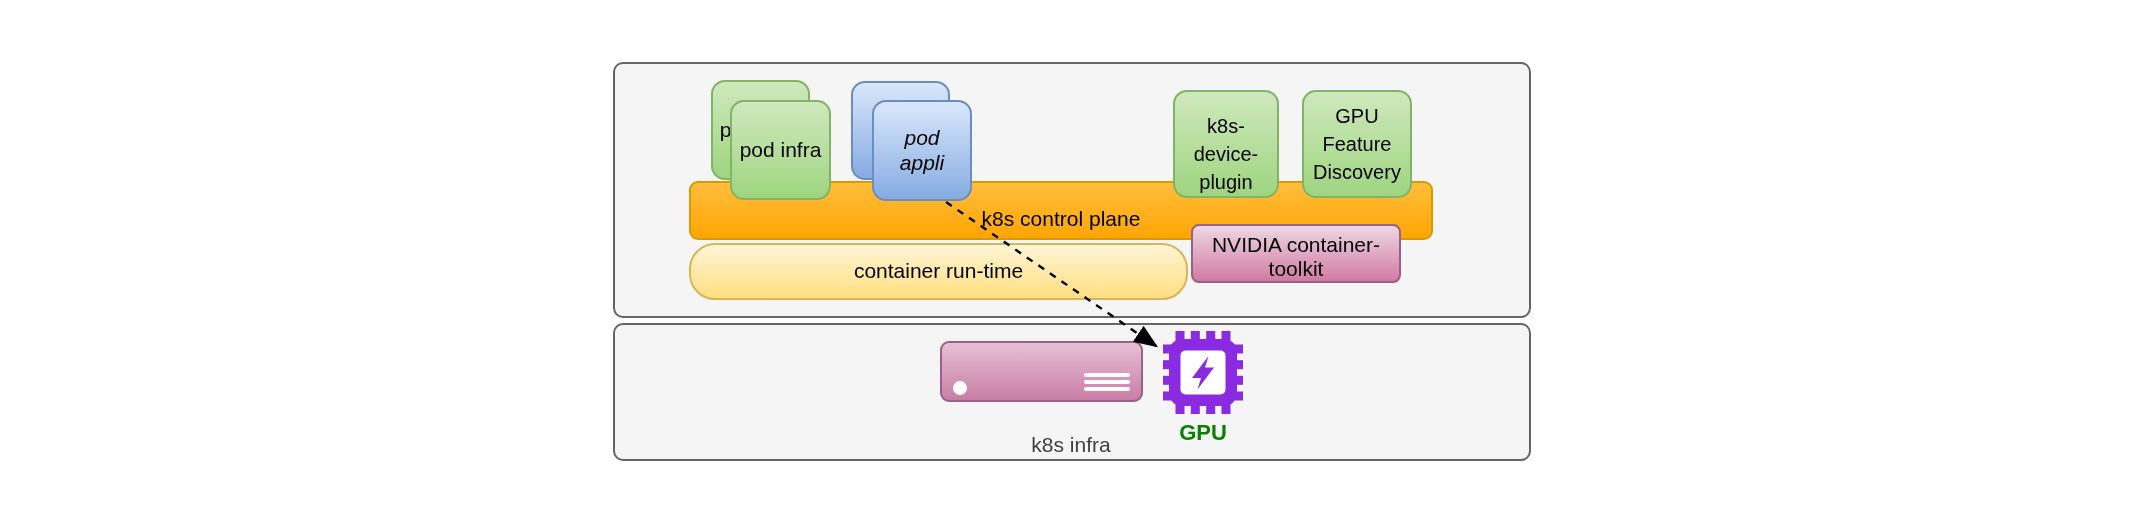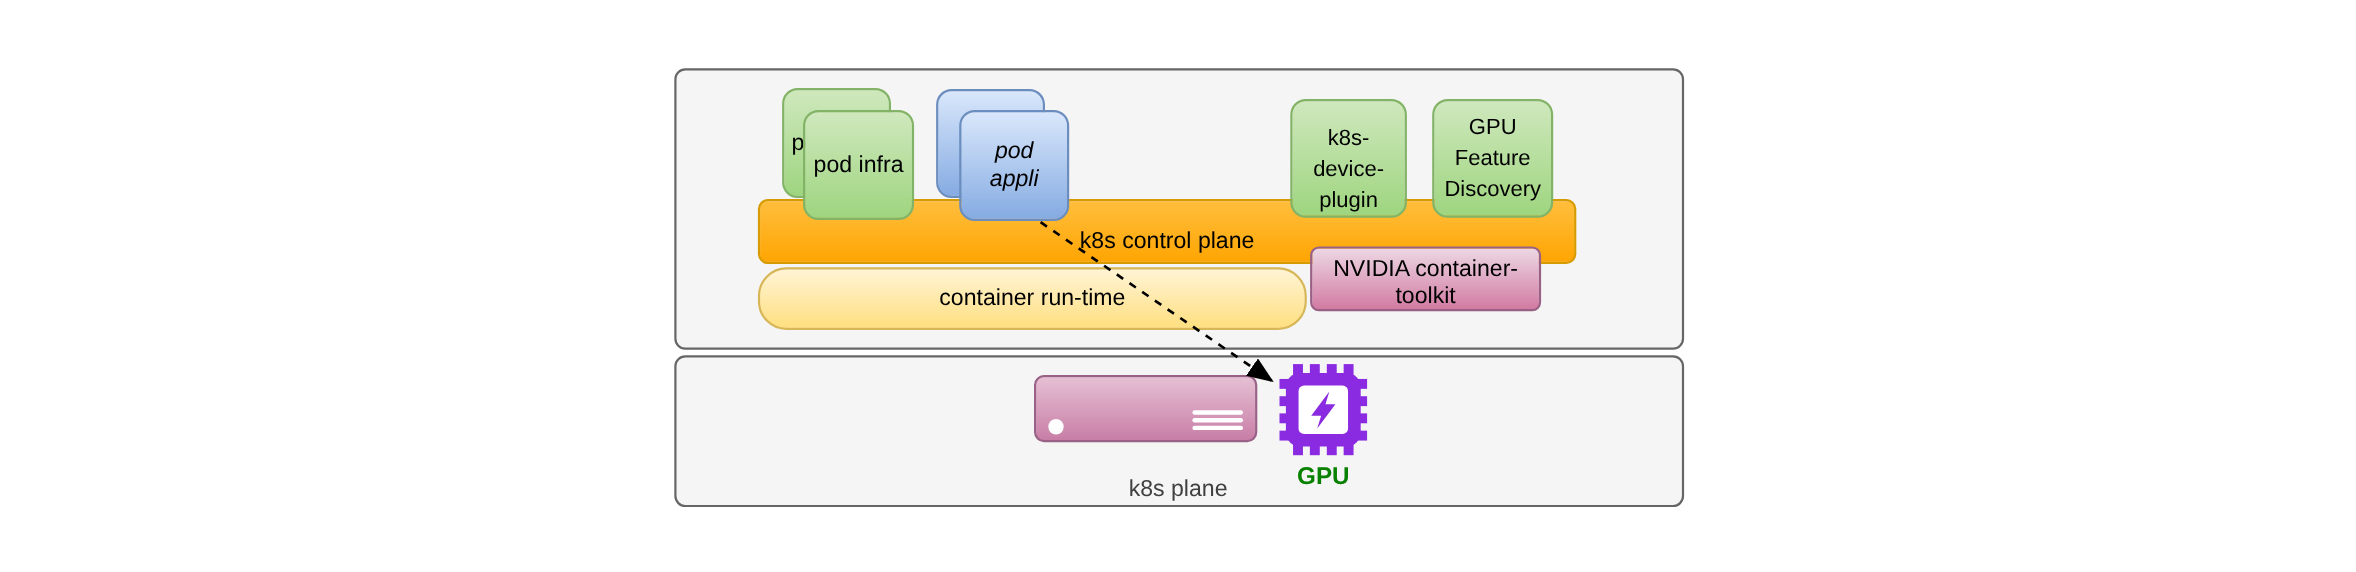--- a/index.html
+++ b/index.html
@@ -129,21 +129,21 @@
 
         <rect x="6" y="8" width="68" height="67" rx="13"></rect>
       </g>
       <rect x="17.5" y="19.5" width="45" height="44" rx="5" fill="#ffffff"></rect>
       <path d="M45.5,25 L29,47 L38,47 L34.5,58.5 L51,36.5 L42,36.5 Z" fill="var(--gpu-purple)"></path>
     </svg>
   </div>
 
   <div class="caption gpu-caption" style="left:1163px; top:420px; width:80px;">GPU</div>
 
-  <div class="caption node-caption" style="left:996px; top:433px; width:150px;">k8s plane</div>
+  <div class="caption node-caption" style="left:996px; top:433px; width:150px;">k8s infra</div>
 
   <svg id="arrow-overlay" width="2142" height="520">
     <defs>
       <marker id="arrowhead" markerWidth="11" markerHeight="9" refX="9" refY="4" orient="auto" markerUnits="strokeWidth">
         <path d="M0,0 L10,4 L0,8 Z" fill="var(--arrow-color)"></path>
       </marker>
     </defs>
     <line x1="946" y1="202" x2="1156" y2="346" stroke="var(--arrow-color)" stroke-width="2.4" stroke-dasharray="7 7" marker-end="url(#arrowhead)"></line>
   </svg>
 

